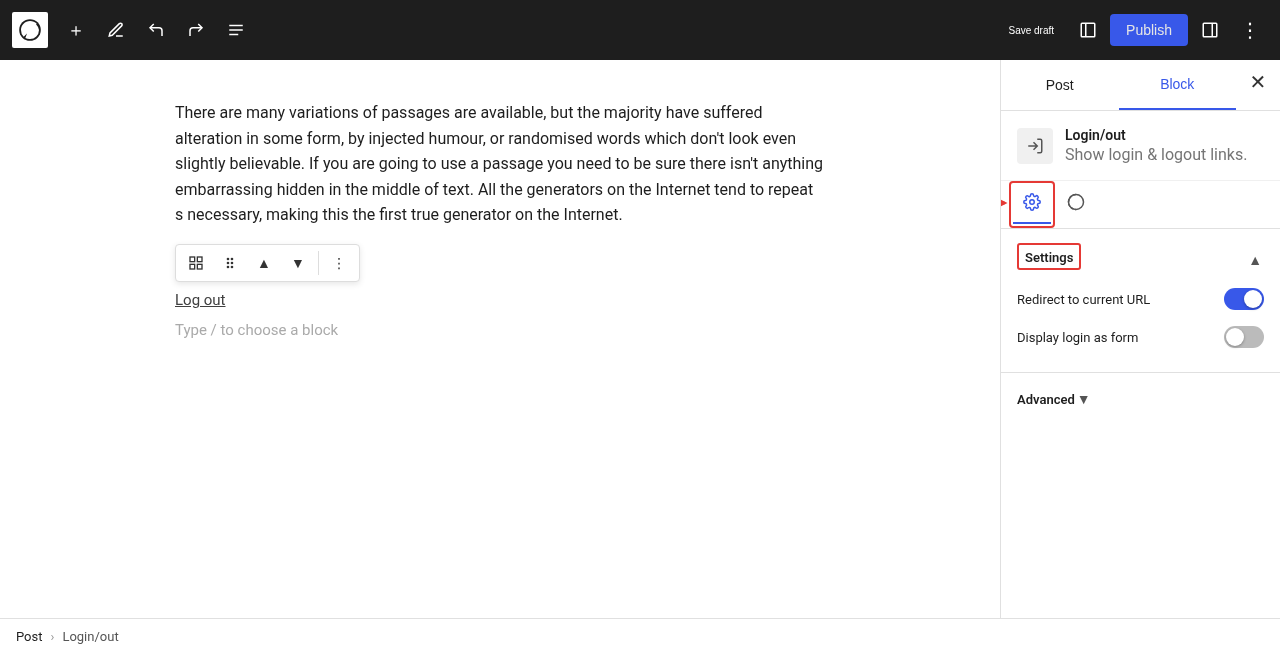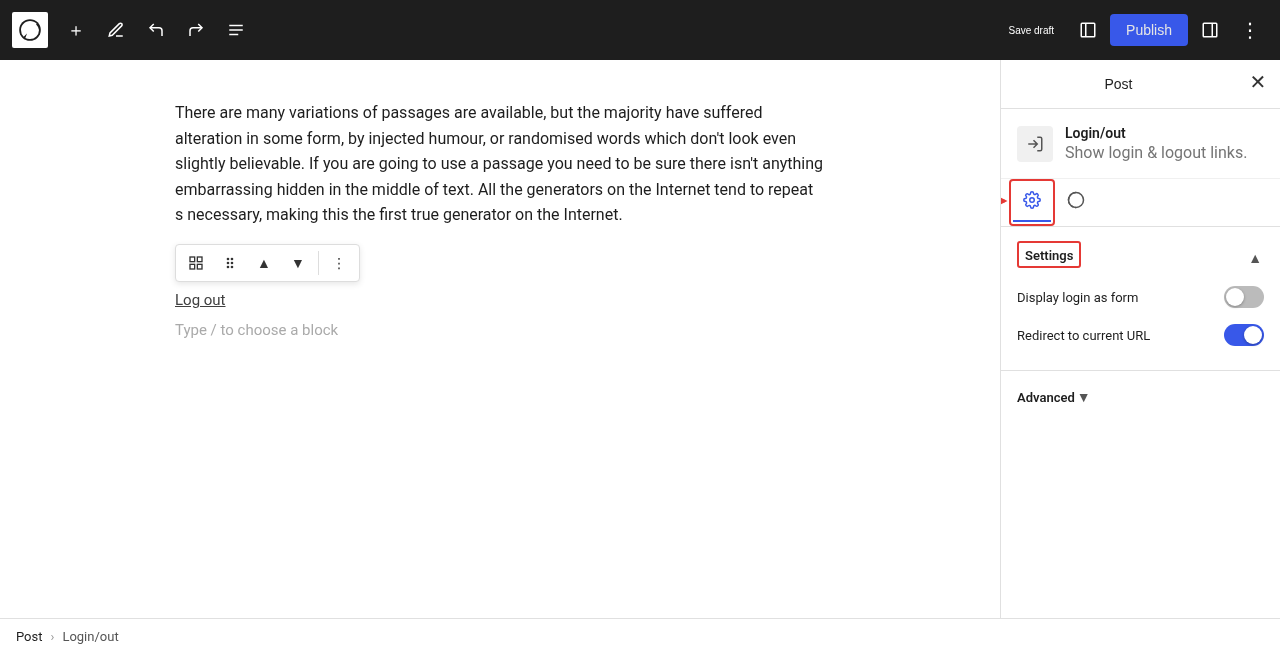--- a/index.html
+++ b/index.html
@@ -275,20 +275,21 @@
       </div>
 
       <p class="type-hint">Type / to choose a block</p>
     </div>
   </div>
 
   <div class="sidebar">
 
     <div class="sidebar-header">
       <button class="sidebar-tab">Post</button>
+      <button class="sidebar-tab active">Block</button>
       <button class="sidebar-close-btn">✕</button>
     </div>
 
     <div class="block-info">
       <div class="block-icon-circle">
         <svg width="18" height="18" viewBox="0 0 24 24" fill="none" stroke="currentColor" stroke-width="2">
             <path d="M15 3h4a2 2 0 012 2v14a2 2 0 01-2 2h-4M10 17l5-5-5-5M15 12H3"></path>
           </svg>
       </div>
       <div class="block-info-text">
@@ -332,27 +333,27 @@
     <div class="settings-section">
       <div class="settings-header">
 
         <div style="border:2.5px solid #e53935; border-radius:3px; padding:2px 6px;">
           <span class="settings-header-label">Settings</span>
         </div>
         <button class="chevron-btn">▲</button>
       </div>
 
       <div class="settings-row">
+        <span class="settings-row-label">Redirect to current URL</span>
+        <div class="toggle on"></div>
+      </div>
+
+      <div class="settings-row">
         <span class="settings-row-label">Display login as form</span>
         <div class="toggle off"></div>
-      </div>
-
-      <div class="settings-row">
-        <span class="settings-row-label">Redirect to current URL</span>
-        <div class="toggle on"></div>
       </div>
     </div>
 
     <div class="advanced-section">
       <div class="advanced-header">
         <span class="advanced-header-label">Advanced</span>
         <button class="chevron-btn">▼</button>
       </div>
     </div>
 

